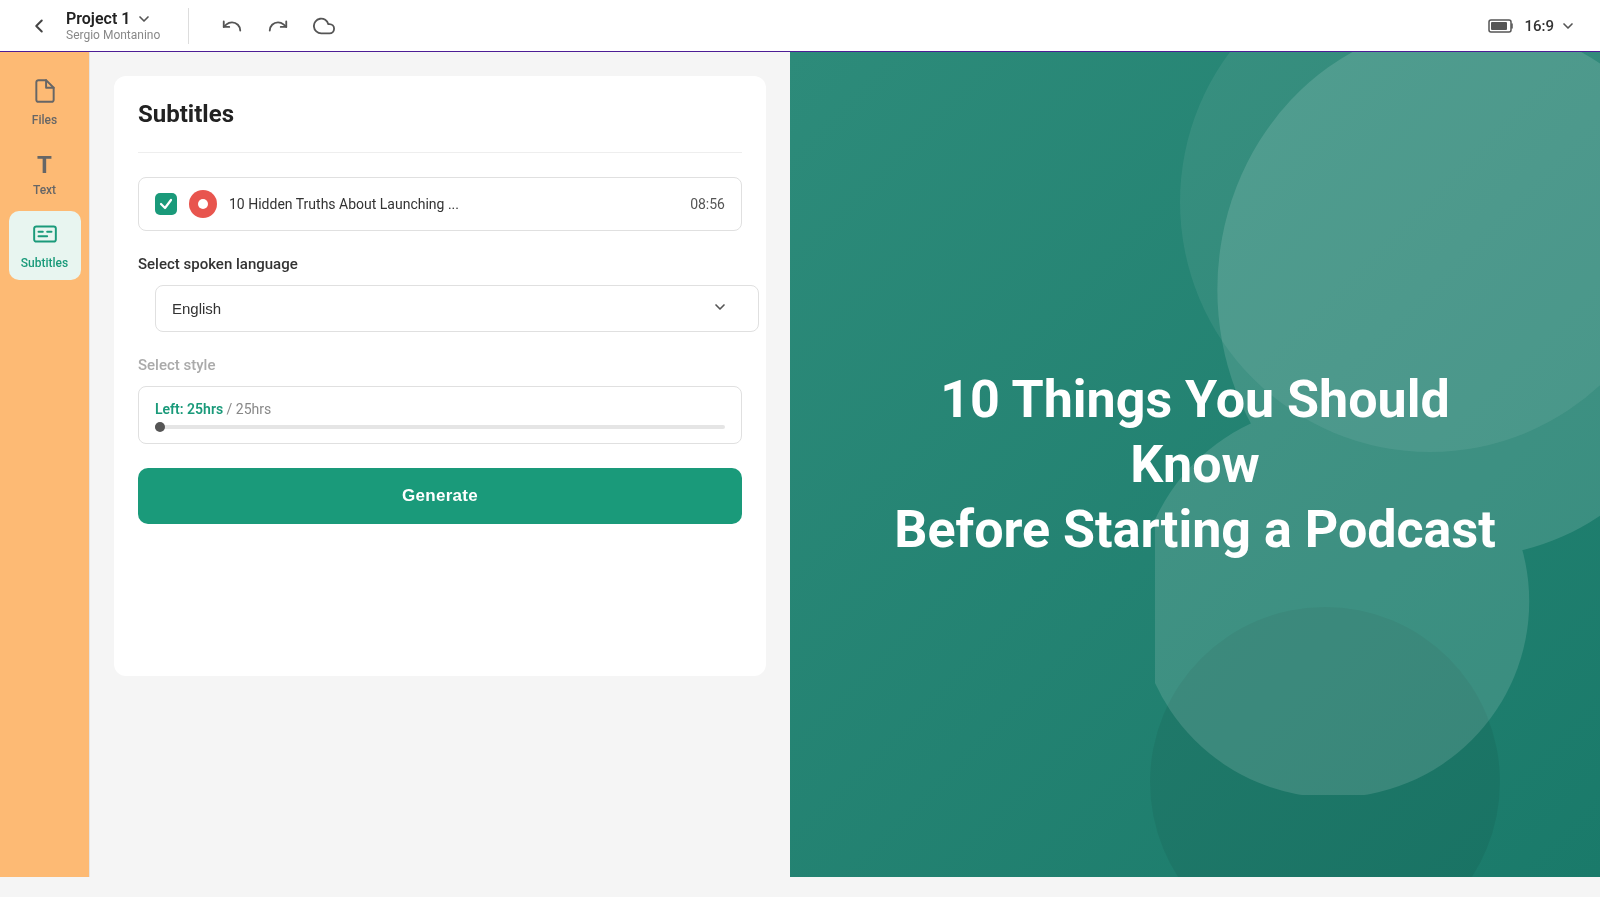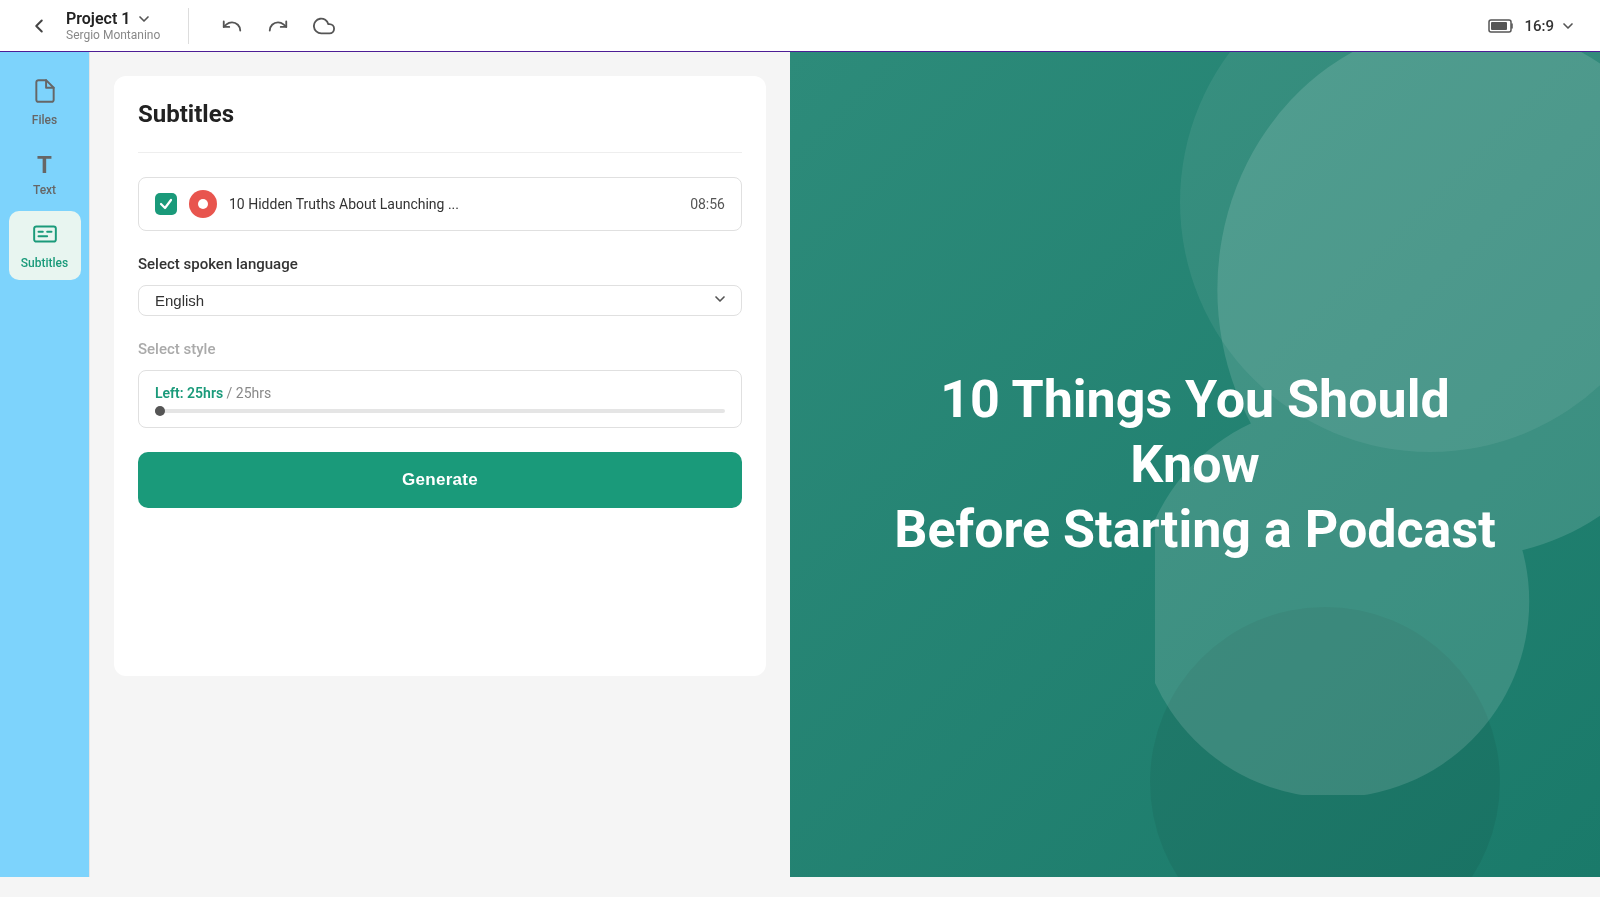--- a/index.html
+++ b/index.html
@@ -93,21 +93,21 @@
 
     
     .main-layout {
       display: flex;
       height: calc(897px - 72px);
     }
 
     
     .sidebar {
       width: 90px;
-      background: #7dd3fc;
+      background: #fdba74;
       border-right: 1px solid #e5e5e5;
       display: flex;
       flex-direction: column;
       align-items: center;
       padding-top: 16px;
       gap: 4px;
     }
     .sidebar-item {
       display: flex;
       flex-direction: column;
@@ -216,28 +216,29 @@
       font-variant-numeric: tabular-nums;
     }
 
     
     .language-select-wrapper {
       position: relative;
       margin-bottom: 24px;
     }
     .language-select {
       width: 100%;
-      padding: 6px 16px;
+      padding: 14px 16px;
       font-size: 15px;
       border: 1.5px solid #e0e0e0;
       border-radius: 8px;
       background: white;
       appearance: none;
       cursor: pointer;
       color: #333;
+      margin-left: 17px;
     }
     .select-chevron {
       position: absolute;
       right: 14px;
       top: 50%;
       transform: translateY(-50%);
       pointer-events: none;
       color: #555;
       font-size: 16px;
     }

